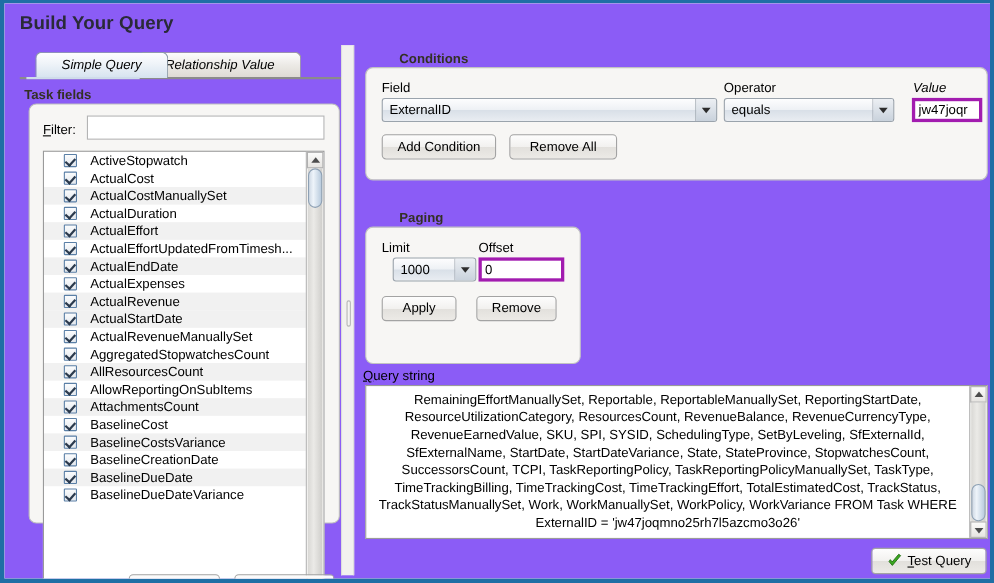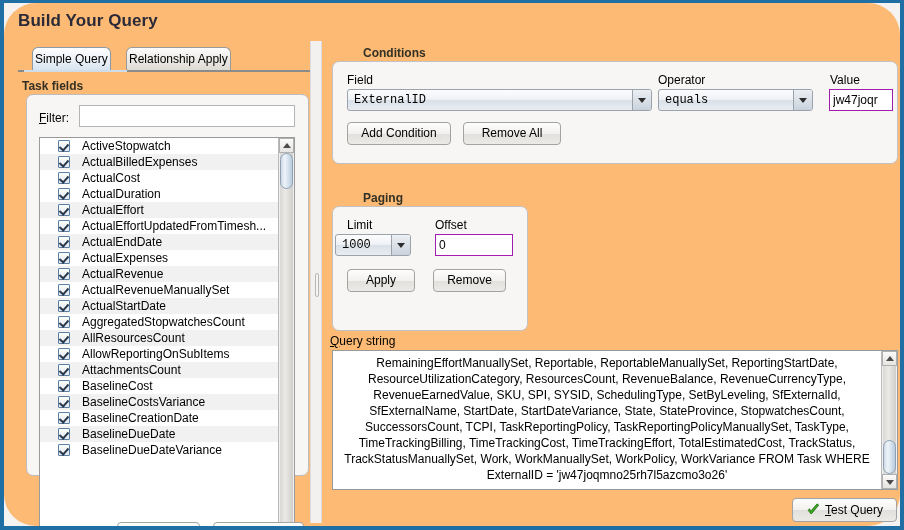--- a/index.html
+++ b/index.html
@@ -22,22 +22,21 @@
     left: 0; top: 0;
     width: 904px; height: 530px;
     background: #f4f3f1;
     border: 4px solid #1f6fa5;
     border-top-width: 3px;
     overflow: hidden;
   }
   #window-inner {
     position: absolute;
     left: 0; top: 0; right: 0; bottom: 0;
-    background: #fdba74;
-    border-radius: 32px;
+    background: #8b5cf6;
   }
 
   
   #page-title {
     position: absolute;
     left: 14px; top: 8px;
     font-size: 17px;
     font-weight: bold;
     color: #2a2a38;
     letter-spacing: 0.1px;
@@ -54,28 +53,29 @@
   #tabstrip {
     position: absolute;
     left: 8px; top: 6px;
     width: 295px; height: 24px;
   }
   .tab {
     position: absolute;
     top: 0;
     height: 24px;
     line-height: 23px;
-    padding: 0 2px;
+    padding: 0 23px;
     font-size: 12px;
     color: #000;
     border: 1px solid #9a9a9a;
     border-bottom: none;
     border-radius: 6px 6px 0 0;
     background: linear-gradient(to bottom, #fdfdfd 0%, #eceae6 48%, #ddd9d3 100%);
     white-space: nowrap;
+    font-style: italic;
   }
   .tab.active {
     background: linear-gradient(to bottom, #fefeff 0%, #eef3f8 45%, #d6e3ef 100%);
     border-color: #8a9aa8;
     z-index: 3;
   }
   #tab-simple { left: 14px; }
   #tab-relationship { left: 108px; }
   #tab-underline {
     position: absolute;
@@ -274,21 +274,20 @@
   #conditions-label { left: 6px; top: 5px; }
   #conditions-box { left: 8px; top: 20px; width: 566px; height: 103px; }
 
   .fld-label { position: absolute; font-size: 12px; color: #000; }
   .combo {
     position: absolute;
     height: 22px;
     border: 1px solid #9aa3ac;
     border-radius: 3px;
     background: linear-gradient(to bottom, #fdfdfe 0%, #eef1f5 48%, #d9e0e8 52%, #e9edf2 100%);
-    font-family: Liberation Mono, monospace;
   }
   .combo .ctext {
     position: absolute;
     left: 6px; top: 0;
     line-height: 20px;
     font-size: 12px;
     color: #000;
     white-space: nowrap;
   }
   .combo .cbtn {
@@ -303,44 +302,44 @@
     position: absolute;
     left: 5px; top: 8px;
     width: 0; height: 0;
     border-left: 4px solid transparent;
     border-right: 4px solid transparent;
     border-top: 5px solid #2c2c2c;
   }
   .txtinput {
     position: absolute;
     height: 22px;
-    border: 1px solid #a21caf;
+    border: 3px solid #a21caf;
     background: #ffffff;
     font-family: "Liberation Sans", sans-serif;
     font-size: 12px;
     padding: 0 3px;
     color: #000;
     outline: none;
   }
 
   #field-label  { left: 14px; top: 11px; }
   #field-combo  { left: 14px; top: 27px; width: 305px; }
   #operator-label { left: 325px; top: 11px; }
   #operator-combo { left: 325px; top: 27px; width: 155px; }
-  #value-label  { left: 497px; top: 11px; }
+  #value-label  { left: 497px; top: 11px; font-style: italic; }
   #value-input  { left: 496px; top: 27px; width: 64px; }
 
   #add-condition-btn { position: absolute; left: 14px; top: 60px; width: 104px; }
   #remove-all-btn-cond { position: absolute; left: 130px; top: 60px; width: 98px; }
 
   
   #paging-label { left: 6px; top: 150px; }
   #paging-box { left: 8px; top: 165px; width: 196px; height: 125px; }
   #limit-label { left: 14px; top: 11px; }
-  #limit-combo { left: 2px; top: 27px; width: 76px; text-align: center; }
+  #limit-combo { left: 24px; top: 27px; width: 76px; text-align: center; }
   #offset-label { left: 102px; top: 11px; }
   #offset-input { left: 102px; top: 27px; width: 78px; }
   #apply-btn { position: absolute; left: 14px; top: 62px; width: 68px; }
   #remove-btn { position: absolute; left: 100px; top: 62px; width: 73px; }
 
   
   #query-label {
     position: absolute;
     left: 6px; top: 293px;
     font-size: 12px;
@@ -405,46 +404,46 @@
 
 <div id="window">
   <div id="window-inner">
 
     <div id="page-title">Build Your Query</div>
 
     <div id="left-pane">
 
       <div id="tabstrip">
         <div class="tab active" id="tab-simple">Simple Query</div>
-        <div class="tab" id="tab-relationship">Relationship Apply</div>
+        <div class="tab" id="tab-relationship">Relationship Value</div>
       </div>
       <div id="tab-underline"></div>
       <div id="tab-underline-active"></div>
 
       <div id="task-fields-label">Task fields</div>
 
       <div id="task-fields-box">
 
         <div id="filter-label"><u>F</u>ilter:</div>
         <input id="filter-input" type="text" value="" style="">
 
         <div id="field-list-wrap">
           <div id="field-list">
               <div class="field-row">
                 <span class="cbox"></span>
                 <span class="flabel">ActiveStopwatch</span>
               </div>
-              <div class="field-row alt">
-                <span class="cbox"></span>
-                <span class="flabel">ActualBilledExpenses</span>
-              </div>
               <div class="field-row">
                 <span class="cbox"></span>
                 <span class="flabel">ActualCost</span>
               </div>
+              <div class="field-row alt">
+                <span class="cbox"></span>
+                <span class="flabel">ActualCostManuallySet</span>
+              </div>
               <div class="field-row">
                 <span class="cbox"></span>
                 <span class="flabel">ActualDuration</span>
               </div>
               <div class="field-row alt">
                 <span class="cbox"></span>
                 <span class="flabel">ActualEffort</span>
               </div>
               <div class="field-row">
                 <span class="cbox"></span>
@@ -455,27 +454,27 @@
                 <span class="flabel">ActualEndDate</span>
               </div>
               <div class="field-row">
                 <span class="cbox"></span>
                 <span class="flabel">ActualExpenses</span>
               </div>
               <div class="field-row alt">
                 <span class="cbox"></span>
                 <span class="flabel">ActualRevenue</span>
               </div>
+              <div class="field-row alt">
+                <span class="cbox"></span>
+                <span class="flabel">ActualStartDate</span>
+              </div>
               <div class="field-row">
                 <span class="cbox"></span>
                 <span class="flabel">ActualRevenueManuallySet</span>
-              </div>
-              <div class="field-row alt">
-                <span class="cbox"></span>
-                <span class="flabel">ActualStartDate</span>
               </div>
               <div class="field-row">
                 <span class="cbox"></span>
                 <span class="flabel">AggregatedStopwatchesCount</span>
               </div>
               <div class="field-row alt">
                 <span class="cbox"></span>
                 <span class="flabel">AllResourcesCount</span>
               </div>
               <div class="field-row">

